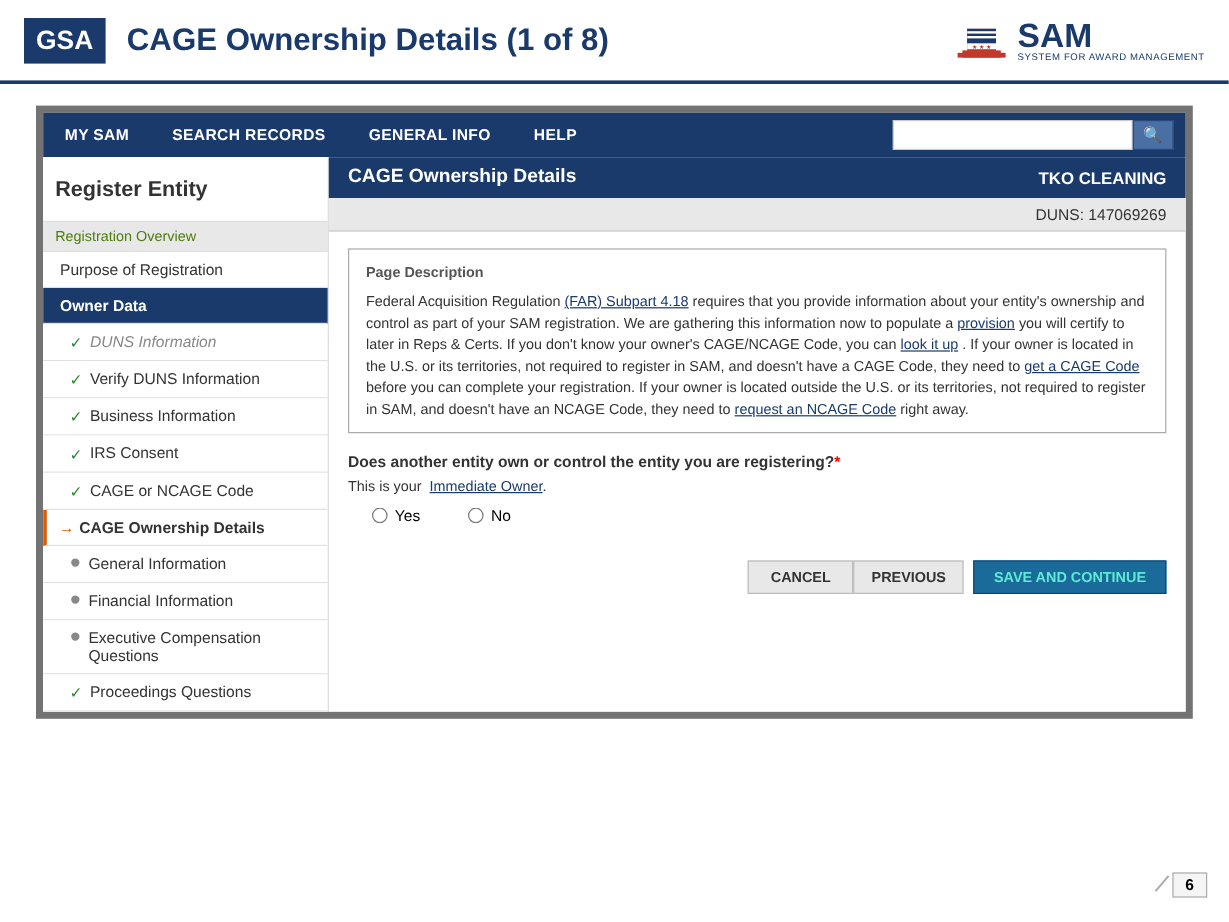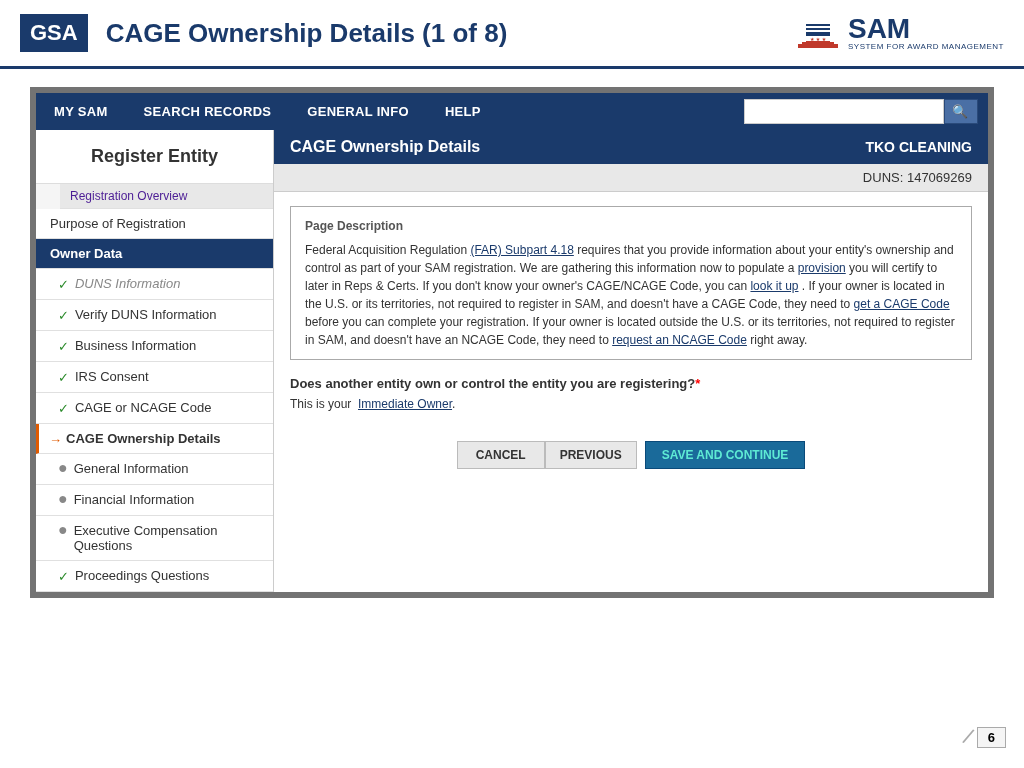--- a/index.html
+++ b/index.html
@@ -58,21 +58,21 @@
     .content-area {
       display: flex;
     }
 
     
     .sidebar {
       width: 238px; min-width: 238px; background: #f5f5f5;
       border-right: 1px solid #ccc;
     }
     .sidebar-title {
-      text-align: center; padding: 16px 10px; font-size: 18px; font-weight: bold;
+      padding: 16px 10px; font-size: 18px; font-weight: bold;
       color: #333; background: #fff; border-bottom: 1px solid #ddd;
     }
     .sidebar-item {
       display: flex; align-items: flex-start; padding: 7px 10px 7px 14px;
       font-size: 13px; color: #333; cursor: pointer; border-bottom: 1px solid #e0e0e0;
       background: #fff;
     }
     .sidebar-item.active-section {
       background: #1a3a6b; color: #fff; font-weight: bold;
     }
@@ -138,21 +138,21 @@
     .radio-group {
       display: flex; gap: 40px; margin-top: 6px; margin-left: 20px;
     }
     .radio-option {
       display: flex; align-items: center; gap: 6px; font-size: 13px;
     }
     .radio-option input { cursor: pointer; }
 
     
     .button-bar {
-      display: flex; justify-content: center; align-items: center;
+      display: flex; justify-content: flex-end; align-items: center;
       margin: 30px 16px 16px 16px;
     }
     .btn-cancel {
       background: #e8e8e8; border: 1px solid #bbb; padding: 6px 18px;
       font-size: 12px; font-weight: bold; color: #333; cursor: pointer;
     }
     .btn-group { display: flex; gap: 8px; }
     .btn-previous {
       background: #e8e8e8; border: 1px solid #bbb; padding: 6px 14px;
       font-size: 12px; font-weight: bold; color: #333; cursor: pointer;
@@ -210,21 +210,21 @@
       <input type="text" placeholder="" style="">
       <button class="nav-search-btn">🔍</button>
     </div>
   </div>
 
   <div class="content-area">
 
     <div class="sidebar">
       <div class="sidebar-title">Register Entity</div>
 
-      <div class="sidebar-item" style="background:#e8e8e8; font-size:12px; color:#4c1d95; padding:5px 10px;margin-left:24px;">
+      <div class="sidebar-item" style="background:#e8e8e8; font-size:12px; color:#4d7c0f; padding:5px 10px;">
         <span class="sidebar-item-text">Registration Overview</span>
       </div>
 
       <div class="sidebar-item">
         <span class="sidebar-item-text">Purpose of Registration</span>
       </div>
 
       <div class="sidebar-item active-section">
         <span class="sidebar-item-text">Owner Data</span>
       </div>
@@ -295,20 +295,30 @@
           Federal Acquisition Regulation <a>(FAR) Subpart 4.18</a> requires that you provide information about your entity's ownership and control as part of your SAM registration. We are gathering this information now to populate a <a>provision</a> you will certify to later in Reps &amp; Certs. If you don't know your owner's CAGE/NCAGE Code, you can <a>look it up</a> . If your owner is located in the U.S. or its territories, not required to register in SAM, and doesn't have a CAGE Code, they need to <a>get a CAGE Code</a> before you can complete your registration. If your owner is located outside the U.S. or its territories, not required to register in SAM, and doesn't have an NCAGE Code, they need to <a>request an NCAGE Code</a> right away.
         </div>
       </div>
 
       <div class="question-area">
         <div class="question-text">
           <span>Does another entity own or control the entity you are registering?</span><span class="required">*</span>
         </div>
         <div class="question-note">
           This is your &nbsp;<a>Immediate Owner</a>.
+        </div>
+        <div class="radio-group">
+          <label class="radio-option">
+            <input type="radio" name="entity-owner" value="yes" style="">
+            <span>Yes</span>
+          </label>
+          <label class="radio-option">
+            <input type="radio" name="entity-owner" value="no" style="">
+            <span>No</span>
+          </label>
         </div>
       </div>
 
       <div class="button-bar">
         <button class="btn-cancel">CANCEL</button>
         <div class="btn-group">
           <button class="btn-previous">PREVIOUS</button>
           <button class="btn-save">SAVE AND CONTINUE</button>
         </div>
       </div>

